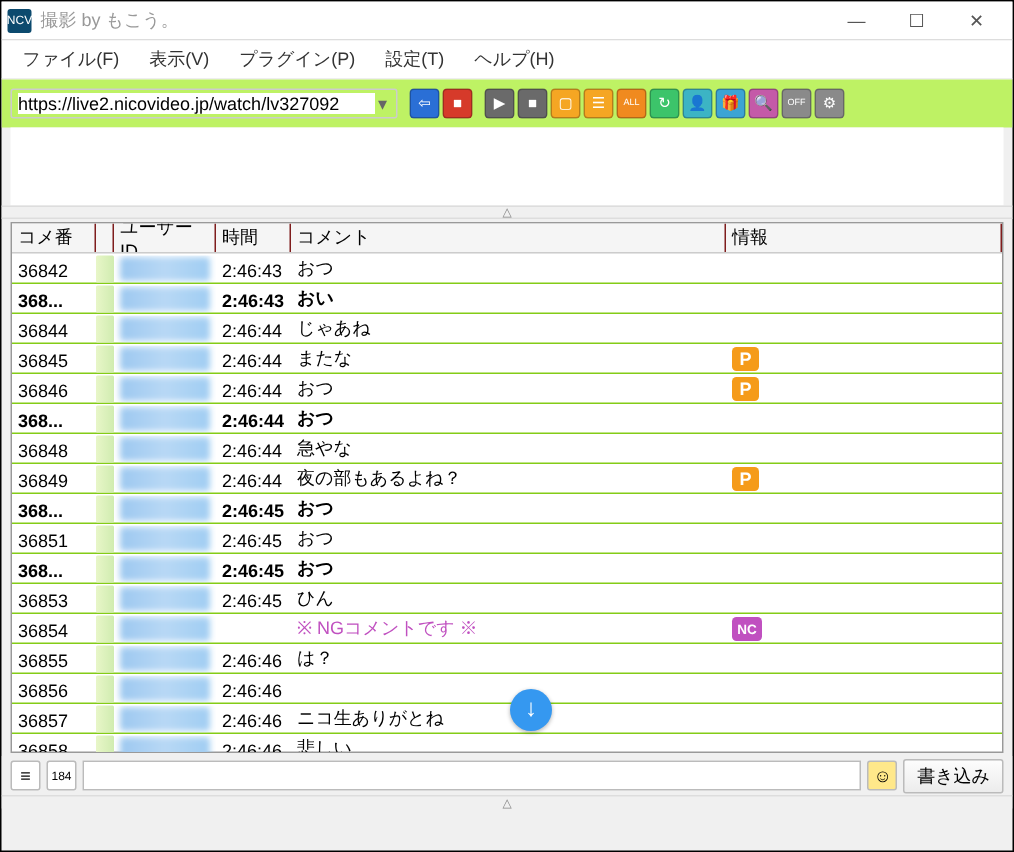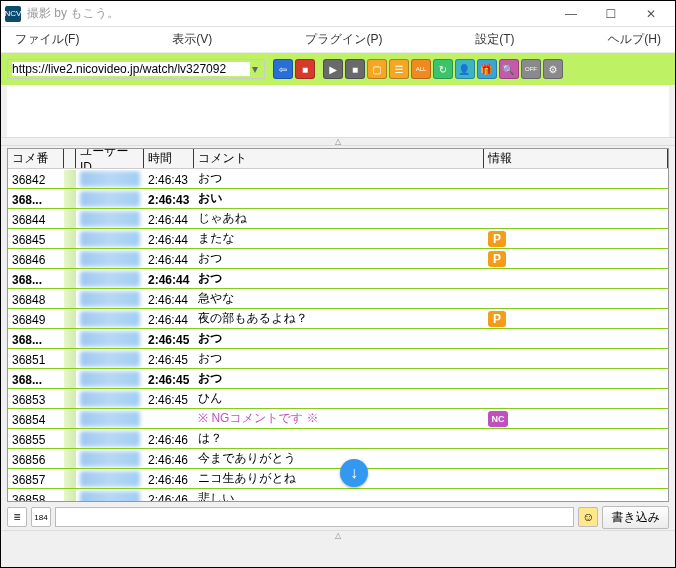--- a/index.html
+++ b/index.html
@@ -4,21 +4,21 @@
 <style>
 * { margin: 0; padding: 0; box-sizing: border-box; font-family: "Meiryo", "MS Gothic", sans-serif; font-size: 12px; }
 body { background: #f0f0f0; width: 676px; height: 568px; border: 1px solid #000; position: relative; }
 
 .titlebar { height: 26px; display: flex; align-items: center; padding: 0 4px; background: #fff; border-bottom: 1px solid #ddd; }
 .titlebar .appicon { width: 16px; height: 16px; background: #0c4a6e; color: #fff; font-size: 8px; display: flex; align-items: center; justify-content: center; border-radius: 2px; margin-right: 6px; }
 .titlebar .title { flex: 1; color: #999; font-size: 12px; }
 .winbtns { display: flex; gap: 0; }
 .winbtn { width: 40px; height: 24px; display: flex; align-items: center; justify-content: center; color: #555; cursor: default; }
 
-.menubar { height: 26px; background: #fff; display: flex; align-items: center; padding: 0 8px; gap: 8px; border-bottom: 1px solid #eee; justify-content: space-between; }
+.menubar { height: 26px; background: #fff; display: flex; align-items: center; padding: 0 8px; gap: 8px; border-bottom: 1px solid #eee; }
 .menuitem { padding: 2px 6px; color: #333; cursor: default; }
 
 .urlbar { height: 32px; background: #bef264; display: flex; align-items: center; padding: 0 6px; gap: 4px; }
 .urlinput-wrap { display: flex; align-items: center; border: 1px solid #ccc; border-radius: 2px; padding: 2px 4px; width: 258px; }
 .urlinput { border: none; outline: none; flex: 1; font-size: 12px; }
 .dropdown-btn { padding: 0 2px; color: #666; }
 .toolbar-icons { display: flex; gap: 2px; margin-left: 4px; }
 .ticon { width: 20px; height: 20px; border: 1px solid rgba(0,0,0,0.25); border-radius: 3px; display: flex; align-items: center; justify-content: center; font-size: 10px; color: #fff; cursor: default; }
 .sep { width: 4px; }
 
@@ -254,21 +254,20 @@
         <div class="td col-comment ">は？</div>
         <div class="td col-info"></div>
       </div>
       <div class="tr">
         <div class="td col-num">36856</div>
         <div class="td col-stripe"></div>
         <div class="td col-user">
           <div class="userblur"></div>
         </div>
         <div class="td col-time">2:46:46</div>
-        <div class="td col-comment ">今までありがとう</div>
         <div class="td col-info"></div>
       </div>
       <div class="tr">
         <div class="td col-num">36857</div>
         <div class="td col-stripe"></div>
         <div class="td col-user">
           <div class="userblur"></div>
         </div>
         <div class="td col-time">2:46:46</div>
         <div class="td col-comment ">ニコ生ありがとね</div>

